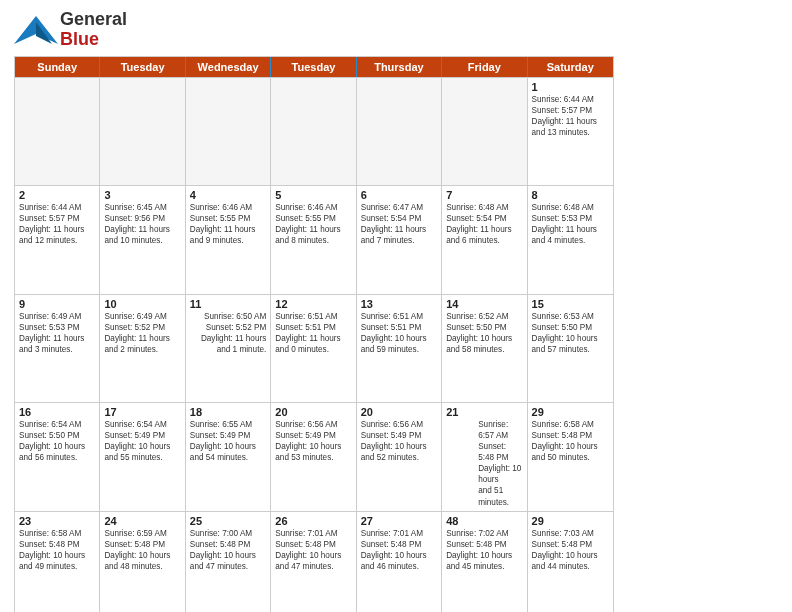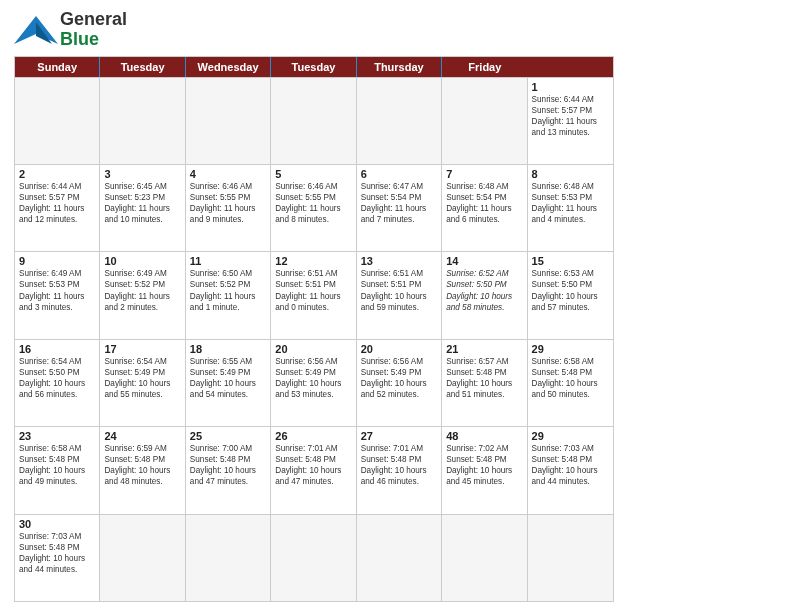--- a/index.html
+++ b/index.html
@@ -44,21 +44,21 @@
     }
     .calendar {
       flex: 1;
       display: flex;
       flex-direction: column;
       border: 1px solid #ccc;
     }
     .cal-header {
       display: grid;
       grid-template-columns: repeat(7, 1fr);
-      background: #7f1d1d;
+      background: #c2410c;
     }
     .cal-header-cell {
       color: #fff;
       font-size: 11px;
       font-weight: bold;
       padding: 4px 4px;
       text-align: center;
       border-right: 1px solid #2a8acf;
     }
     .cal-header-cell:last-child { border-right: none; }
@@ -104,38 +104,39 @@
       <div style="display:flex;align-items:center;gap:2px;">
         <div style="position:relative;width:44px;height:36px;">
           
           <svg width="44" height="36" viewBox="0 0 44 36">
             <polygon points="22,4 44,32 22,22 0,32" fill="#1a7abf"></polygon>
             <polygon points="22,10 38,32 22,24" fill="#0d5a8a"></polygon>
           </svg>
         </div>
         <div style="display:flex;flex-direction:column;justify-content:center;">
           <span style="font-size:18px;font-weight:bold;color:#333;line-height:1.1;">General</span>
-          <span style="font-size:18px;font-weight:bold;color:#15803d;line-height:1.1;">Blue</span>
+          <span style="font-size:18px;font-weight:bold;color:#b91c1c;line-height:1.1;">Blue</span>
         </div>
       </div>
     </div>
     <div class="title-area">
       <div class="month-title"></div>
       <div class="location"></div>
     </div>
   </div>
 
   <div class="calendar">
     <div class="cal-header">
     <div class="cal-header-cell">Sunday</div>
         <div class="cal-header-cell">Tuesday</div>
         <div class="cal-header-cell">Wednesday</div>
         <div class="cal-header-cell">Tuesday</div>
         <div class="cal-header-cell">Thursday</div>
         <div class="cal-header-cell">Friday</div>
+        <div class="cal-header-cell">Saturday</div>
       </div>
     <div class="cal-body">
     <div class="cal-row">
           <div class="cal-cell empty"></div>
           <div class="cal-cell empty"></div>
           <div class="cal-cell empty"></div>
           <div class="cal-cell empty"></div>
           <div class="cal-cell empty"></div>
           <div class="cal-cell empty"></div>
           <div class="cal-cell">
@@ -150,21 +151,21 @@
           <div class="cal-cell">
             <div class="day-num">2</div>
             <div class="cell-info" style="white-space: pre-line;">Sunrise: 6:44 AM
 Sunset: 5:57 PM
 Daylight: 11 hours
 and 12 minutes.</div>
           </div>
           <div class="cal-cell">
             <div class="day-num">3</div>
             <div class="cell-info" style="white-space: pre-line;">Sunrise: 6:45 AM
-Sunset: 5:23 PM
+Sunset: 9:56 PM
 Daylight: 11 hours
 and 10 minutes.</div>
           </div>
           <div class="cal-cell">
             <div class="day-num">4</div>
             <div class="cell-info" style="white-space: pre-line;">Sunrise: 6:46 AM
 Sunset: 5:55 PM
 Daylight: 11 hours
 and 9 minutes.</div>
           </div>
@@ -207,42 +208,42 @@
           </div>
           <div class="cal-cell">
             <div class="day-num">10</div>
             <div class="cell-info" style="white-space: pre-line;">Sunrise: 6:49 AM
 Sunset: 5:52 PM
 Daylight: 11 hours
 and 2 minutes.</div>
           </div>
           <div class="cal-cell">
             <div class="day-num">11</div>
-            <div class="cell-info" style="white-space: pre-line;">Sunrise: 6:50 AM
+            <div class="cell-info" style="white-space: pre-line; text-align: right;">Sunrise: 6:50 AM
 Sunset: 5:52 PM
 Daylight: 11 hours
 and 1 minute.</div>
           </div>
           <div class="cal-cell">
             <div class="day-num">12</div>
             <div class="cell-info" style="white-space: pre-line;">Sunrise: 6:51 AM
 Sunset: 5:51 PM
 Daylight: 11 hours
 and 0 minutes.</div>
           </div>
           <div class="cal-cell">
             <div class="day-num">13</div>
             <div class="cell-info" style="white-space: pre-line;">Sunrise: 6:51 AM
 Sunset: 5:51 PM
 Daylight: 10 hours
 and 59 minutes.</div>
           </div>
           <div class="cal-cell">
             <div class="day-num">14</div>
-            <div class="cell-info" style="white-space: pre-line; font-style: italic;">Sunrise: 6:52 AM
+            <div class="cell-info" style="white-space: pre-line;">Sunrise: 6:52 AM
 Sunset: 5:50 PM
 Daylight: 10 hours
 and 58 minutes.</div>
           </div>
           <div class="cal-cell">
             <div class="day-num">15</div>
             <div class="cell-info" style="white-space: pre-line;">Sunrise: 6:53 AM
 Sunset: 5:50 PM
 Daylight: 10 hours
 and 57 minutes.</div>
@@ -279,21 +280,21 @@
           </div>
           <div class="cal-cell">
             <div class="day-num">20</div>
             <div class="cell-info" style="white-space: pre-line;">Sunrise: 6:56 AM
 Sunset: 5:49 PM
 Daylight: 10 hours
 and 52 minutes.</div>
           </div>
           <div class="cal-cell">
             <div class="day-num">21</div>
-            <div class="cell-info" style="white-space: pre-line;">Sunrise: 6:57 AM
+            <div class="cell-info" style="white-space: pre-line; margin-left: 32px;">Sunrise: 6:57 AM
 Sunset: 5:48 PM
 Daylight: 10 hours
 and 51 minutes.</div>
           </div>
           <div class="cal-cell">
             <div class="day-num">29</div>
             <div class="cell-info" style="white-space: pre-line;">Sunrise: 6:58 AM
 Sunset: 5:48 PM
 Daylight: 10 hours
 and 50 minutes.</div>

